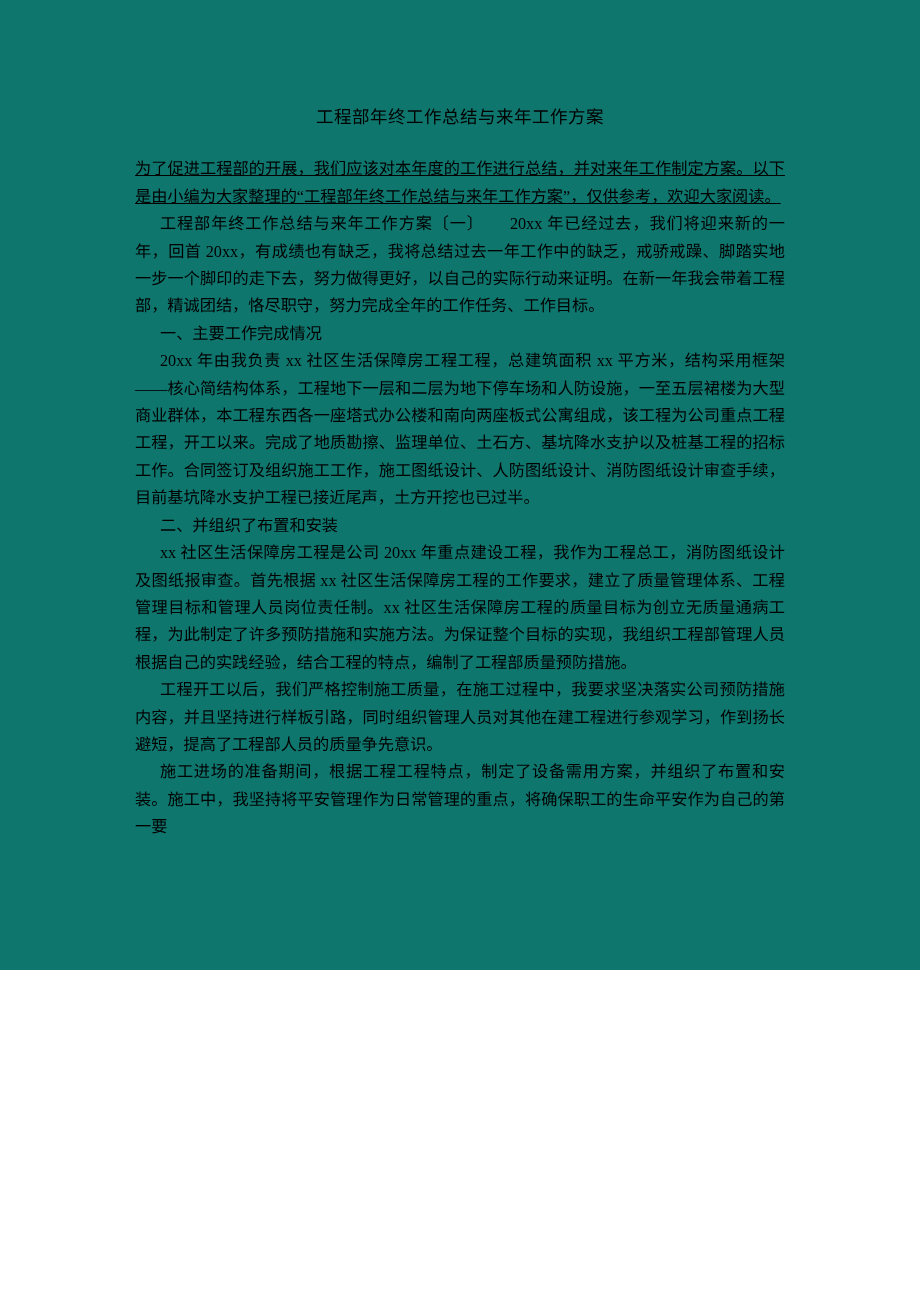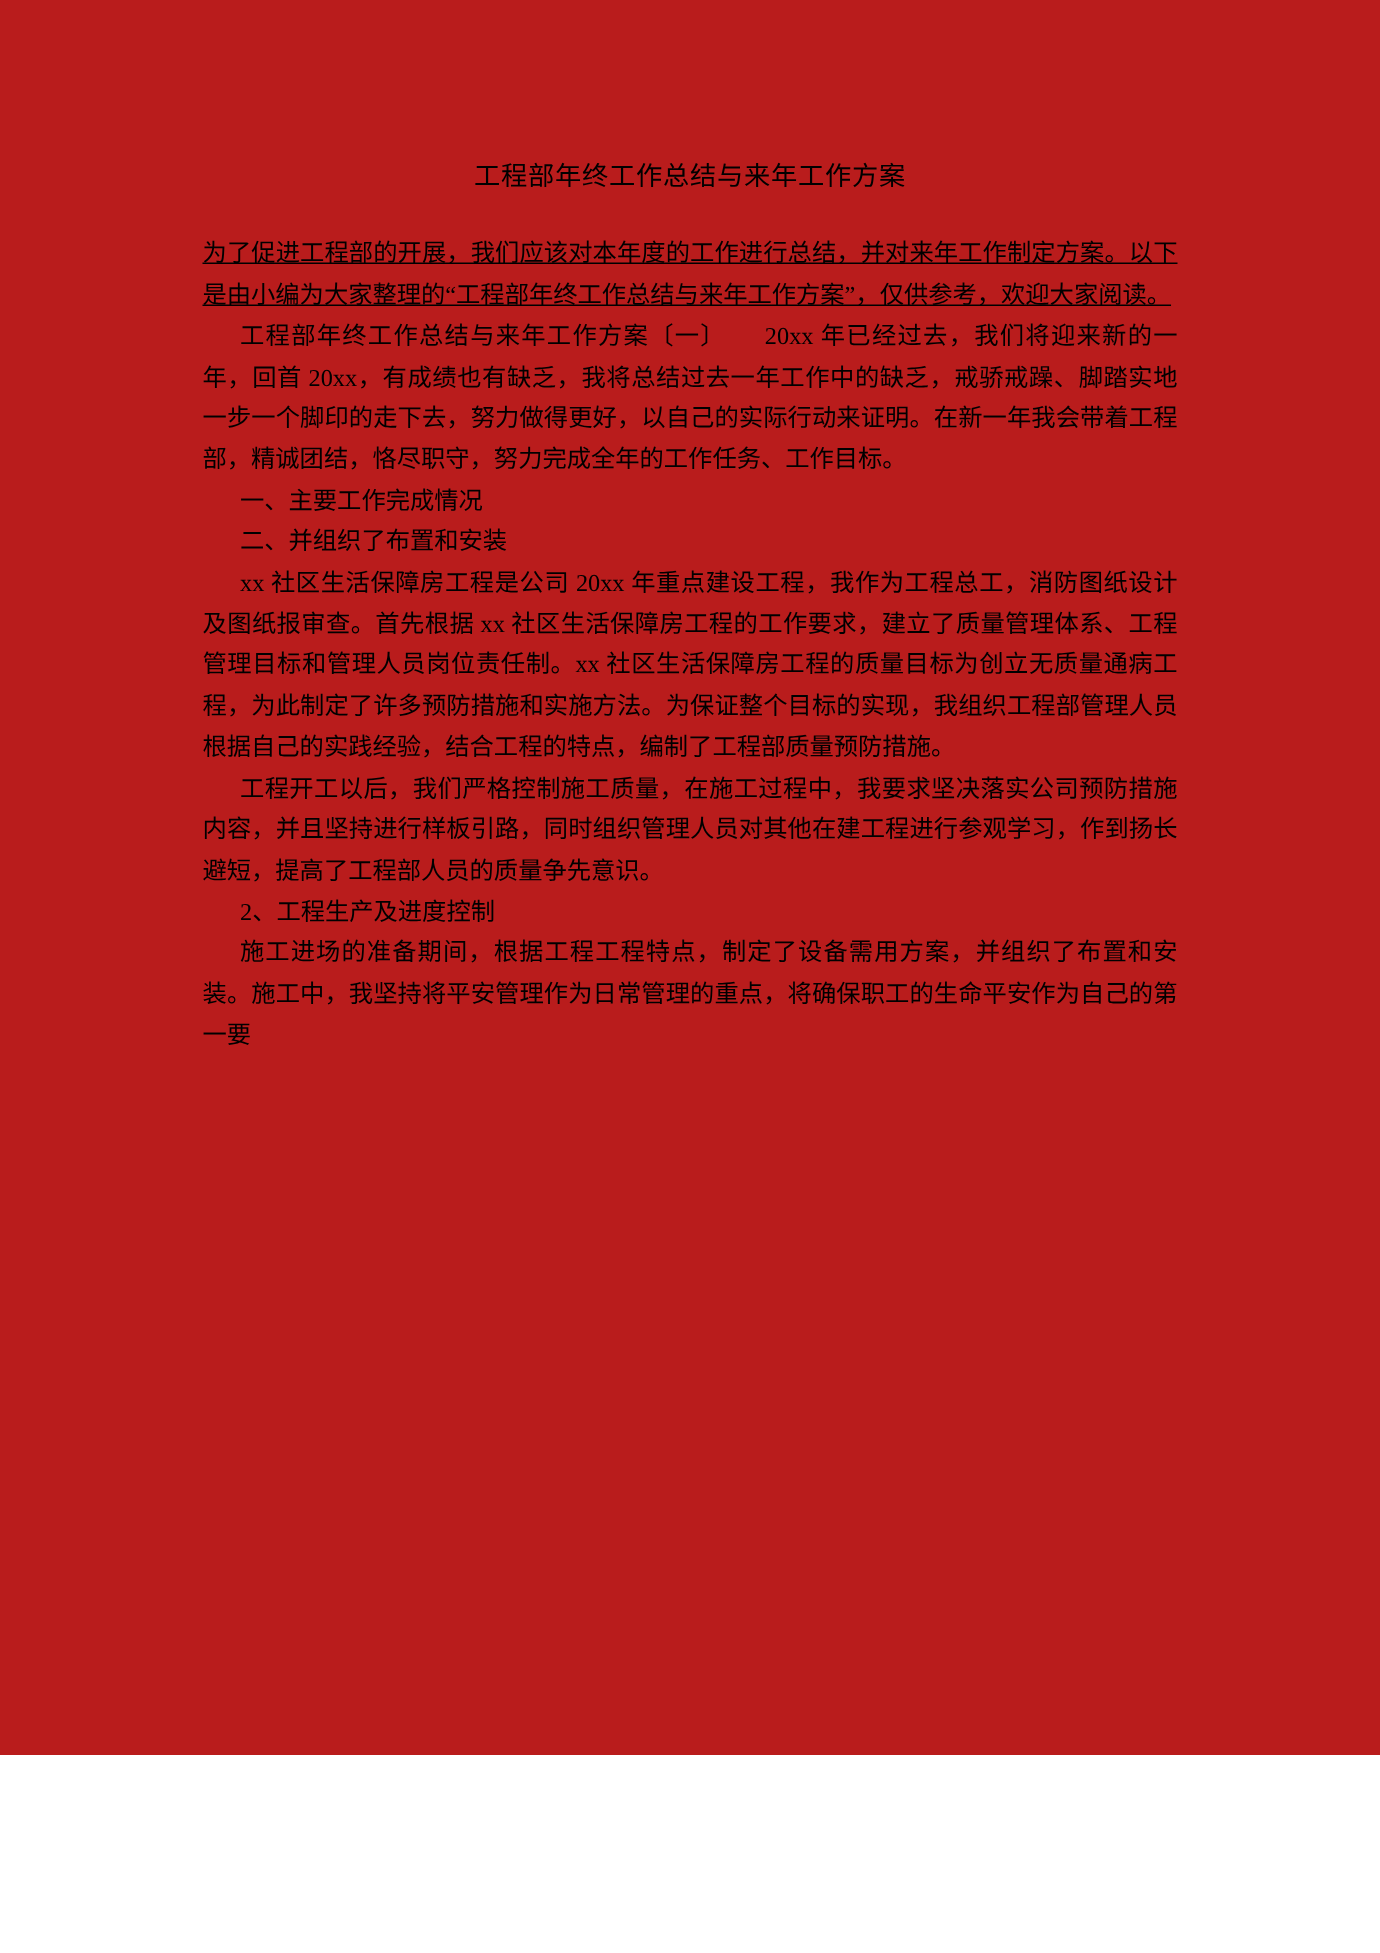--- a/index.html
+++ b/index.html
@@ -10,22 +10,22 @@
   body {
     width: 920px;
     height: 1302px;
     overflow: hidden;
     font-family: "Liberation Serif", "DejaVu Serif", serif;
     color: #000000;
   }
   .page {
     position: relative;
     width: 920px;
-    height: 1170px;
-    background: #b91c1c;
+    height: 970px;
+    background: #0f766e;
     box-sizing: border-box;
   }
   .content {
     width: 650px;
     margin: 0 auto;
     padding-top: 104px;
     box-sizing: border-box;
   }
   .doc-title {
     font-size: 17.5px;
@@ -55,29 +55,29 @@
   <div class="content">
 
     <h1 class="doc-title">工程部年终工作总结与来年工作方案</h1>
 
     <p class="p no-indent">为了促进工程部的开展，我们应该对本年度的工作进行总结，并对来年工作制定方案。以下是由小编为大家整理的“工程部年终工作总结与来年工作方案”，仅供参考，欢迎大家阅读。</p>
 
     <p class="p">工程部年终工作总结与来年工作方案〔一〕　　20xx 年已经过去，我们将迎来新的一年，回首 20xx，有成绩也有缺乏，我将总结过去一年工作中的缺乏，戒骄戒躁、脚踏实地一步一个脚印的走下去，努力做得更好，以自己的实际行动来证明。在新一年我会带着工程部，精诚团结，恪尽职守，努力完成全年的工作任务、工作目标。</p>
 
     <p class="p">一、主要工作完成情况</p>
 
+    <p class="p">20xx 年由我负责 xx 社区生活保障房工程工程，总建筑面积 xx 平方米，结构采用框架——核心简结构体系，工程地下一层和二层为地下停车场和人防设施，一至五层裙楼为大型商业群体，本工程东西各一座塔式办公楼和南向两座板式公寓组成，该工程为公司重点工程工程，开工以来。完成了地质勘擦、监理单位、土石方、基坑降水支护以及桩基工程的招标工作。合同签订及组织施工工作，施工图纸设计、人防图纸设计、消防图纸设计审查手续，目前基坑降水支护工程已接近尾声，土方开挖也已过半。</p>
 
 
     <p class="p">二、并组织了布置和安装</p>
 
 
     <p class="p">xx 社区生活保障房工程是公司 20xx 年重点建设工程，我作为工程总工，消防图纸设计及图纸报审查。首先根据 xx 社区生活保障房工程的工作要求，建立了质量管理体系、工程管理目标和管理人员岗位责任制。xx 社区生活保障房工程的质量目标为创立无质量通病工程，为此制定了许多预防措施和实施方法。为保证整个目标的实现，我组织工程部管理人员根据自己的实践经验，结合工程的特点，编制了工程部质量预防措施。</p>
 
     <p class="p">工程开工以后，我们严格控制施工质量，在施工过程中，我要求坚决落实公司预防措施内容，并且坚持进行样板引路，同时组织管理人员对其他在建工程进行参观学习，作到扬长避短，提高了工程部人员的质量争先意识。</p>
 
-    <p class="p">2、工程生产及进度控制</p>
 
 
 
     <p class="p">施工进场的准备期间，根据工程工程特点，制定了设备需用方案，并组织了布置和安装。施工中，我坚持将平安管理作为日常管理的重点，将确保职工的生命平安作为自己的第一要</p>
 
   </div>
 </div>
 
 </body></html>

